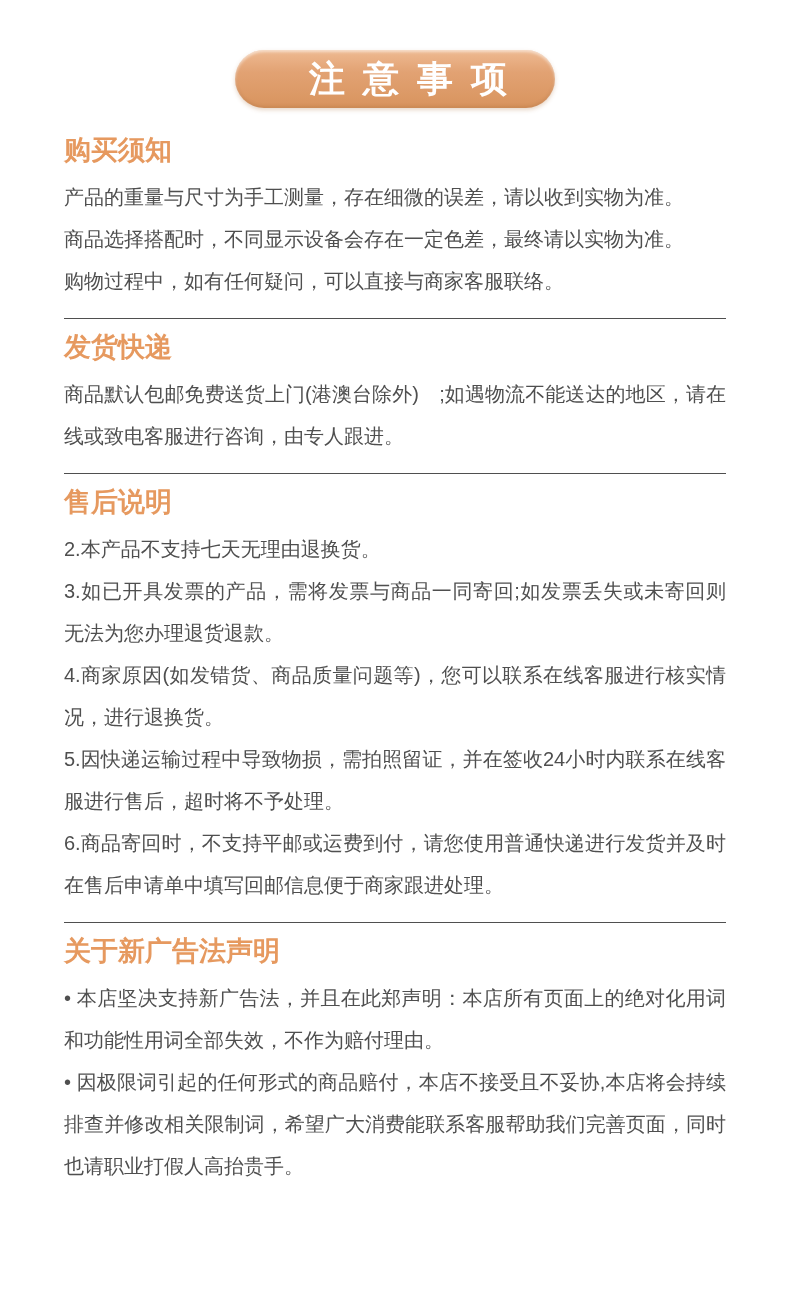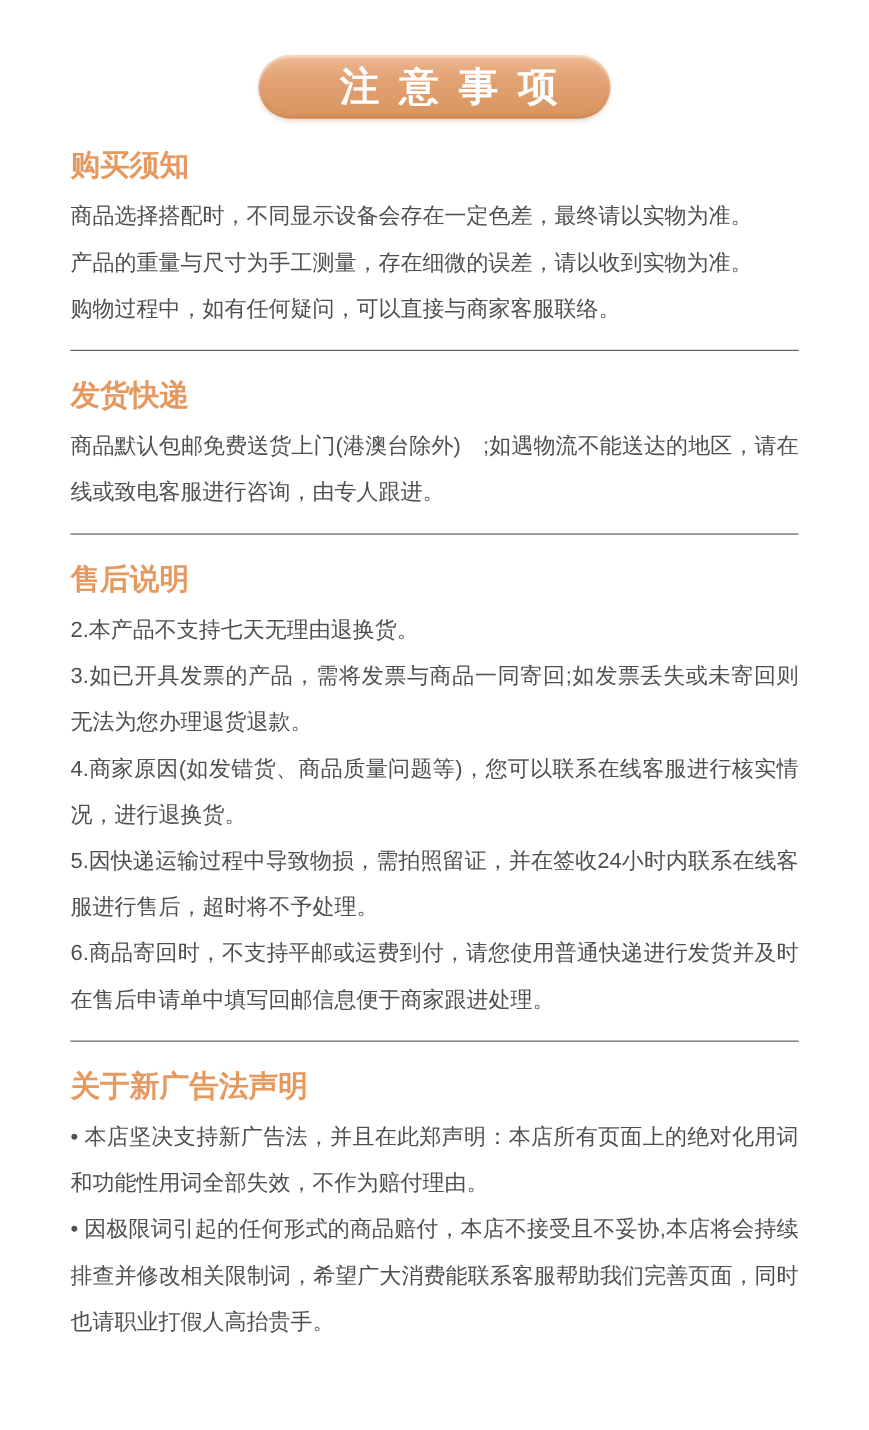--- a/index.html
+++ b/index.html
@@ -36,21 +36,21 @@
     text-indent: 0.5em;
     white-space: nowrap;
     margin-left: 44px;
   }
 
   .stitle {
     color: var(--accent, #e6995f);
     font-size: 27px;
     line-height: 32px;
     font-weight: bold;
-    margin: 24px 0 10px 0;
+    margin: 12px 0 10px 0;
   }
   p.body {
     color: var(--body-text, #4f4f4f);
     font-size: 20px;
     line-height: 42px;
     margin: 0;
     text-align: justify;
   }
   hr.divider {
     border: 0;
@@ -64,22 +64,22 @@
 <div class="page">
 
   <div class="banner-wrap">
     <div class="banner">
       <span class="banner-label">注意事项</span>
     </div>
   </div>
 
   <section>
     <h2 class="stitle">购买须知</h2>
+    <p class="body">产品的重量与尺寸为手工测量，存在细微的误差，请以收到实物为准。</p>
     <p class="body">商品选择搭配时，不同显示设备会存在一定色差，最终请以实物为准。</p>
-    <p class="body">产品的重量与尺寸为手工测量，存在细微的误差，请以收到实物为准。</p>
     <p class="body">购物过程中，如有任何疑问，可以直接与商家客服联络。</p>
   </section>
 
   <hr class="divider">
 
   <section>
     <h2 class="stitle">发货快递</h2>
     <p class="body">商品默认包邮免费送货上门(港澳台除外)　;如遇物流不能送达的地区，请在线或致电客服进行咨询，由专人跟进。</p>
   </section>
 

